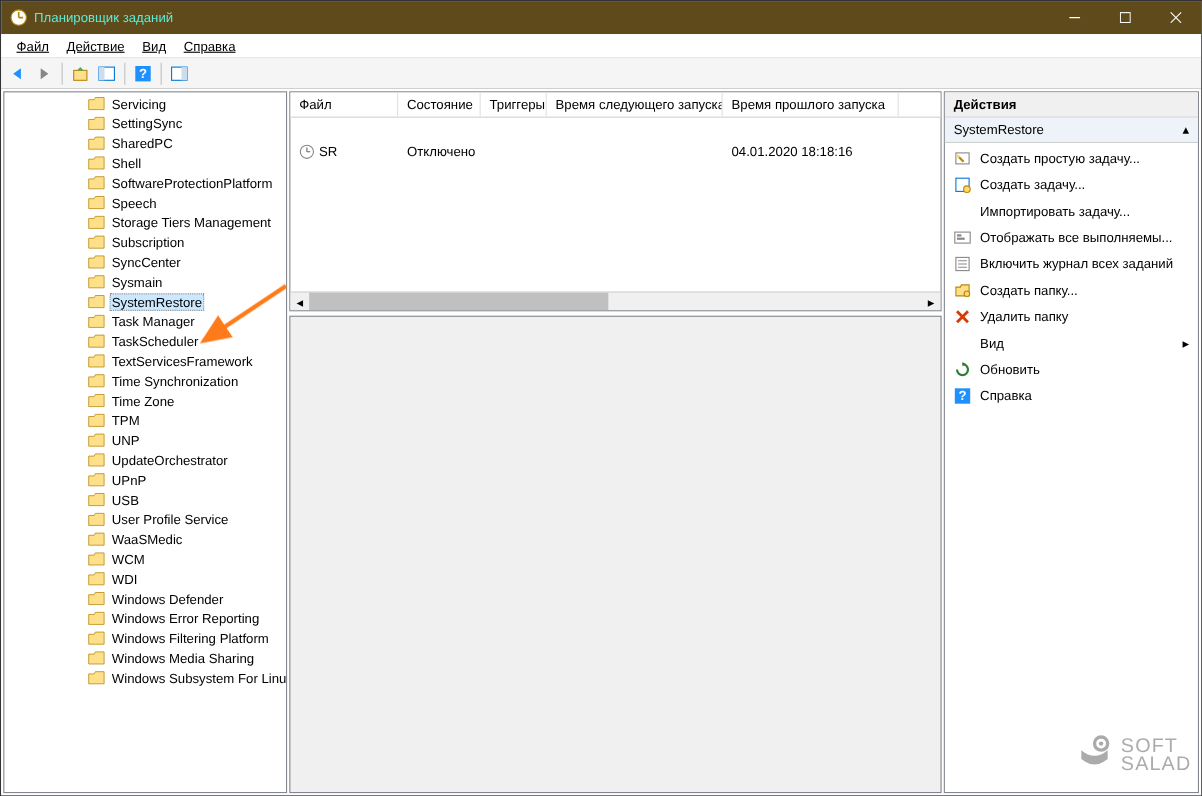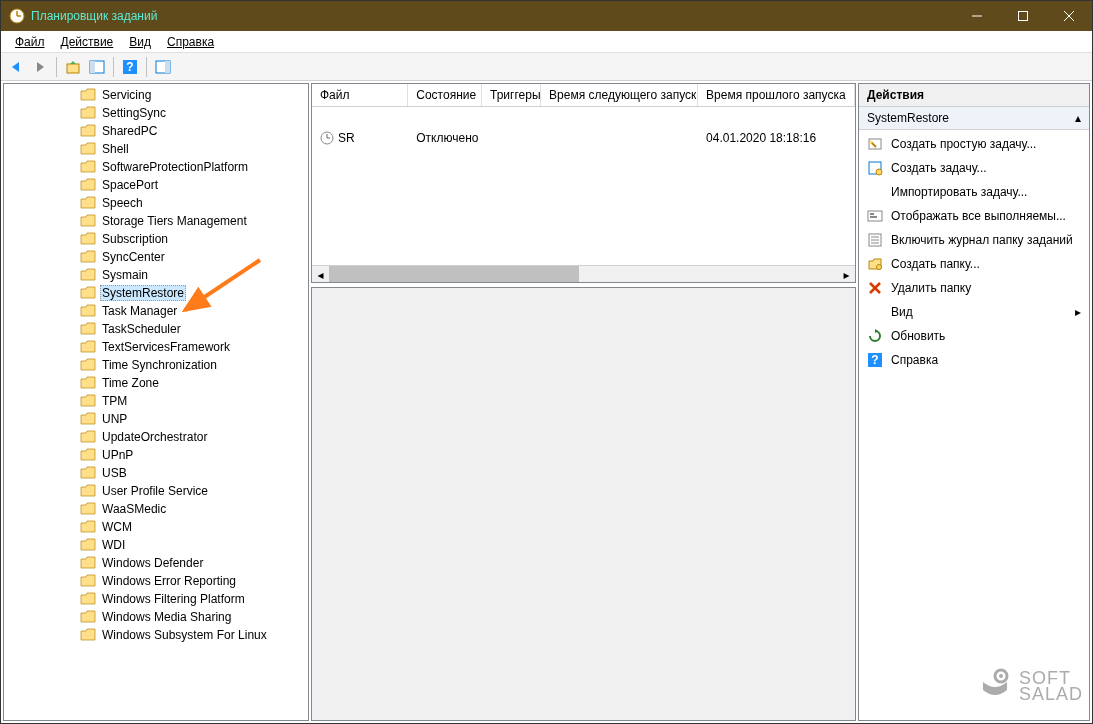--- a/index.html
+++ b/index.html
@@ -13,21 +13,21 @@
 .menubar { height: 22px; background: #fff; display: flex; align-items: center; padding: 0 6px; border-bottom: 1px solid #e0e0e0; }
 .menubar .menu-item { padding: 2px 8px; text-decoration: underline; text-decoration-color: transparent; }
 .menubar .menu-item .ul { text-decoration: underline; }
 
 .toolbar { height: 28px; background: #f5f5f5; display: flex; align-items: center; padding: 0 4px; border-bottom: 1px solid #d0d0d0; gap: 2px; }
 .toolbar .tbtn { width: 22px; height: 22px; display: flex; align-items: center; justify-content: center; border: 1px solid transparent; }
 .toolbar .sep { width: 1px; height: 20px; background: #c0c0c0; margin: 0 3px; }
 
 .content { display: flex; height: calc(724px - 30px - 22px - 28px - 2px); background: #fff; padding: 2px; gap: 2px; }
 .panel { border: 1px solid #828790; background: #fff; }
-.tree-panel { width: 306px; flex-shrink: 0; overflow: auto; text-align: right; }
+.tree-panel { width: 258px; flex-shrink: 0; overflow: auto; text-align: right; }
 .tree { padding: 2px 0; }
 .tree-item { display: flex; align-items: center; height: 18px; padding-left: 76px; white-space: nowrap; cursor: default; gap: 4px; }
 .tree-item.selected .label-text { background: #cce8ff; border: 1px dotted #999; padding: 0 1px; }
 .tree-item .label-text { padding: 0 2px; }
 .folder-icon { width: 16px; height: 14px; flex-shrink: 0; }
 
 .center-panel { flex: 1; display: flex; flex-direction: column; min-width: 0; }
 .task-list { height: 200px; border: 1px solid #828790; overflow: hidden; display: flex; flex-direction: column; }
 .task-header { display: flex; background: #fff; border-bottom: 1px solid #d0d0d0; }
 .task-header .th { padding: 4px 8px; border-right: 1px solid #e0e0e0; font-size: 12px; white-space: nowrap; overflow: hidden; }
@@ -175,26 +175,20 @@
             <svg class="folder-icon" width="16" height="14" viewBox="0 0 16 14">
               <path d="M1 3 L6 3 L7 1 L15 1 L15 12 L1 12 Z" fill="#ffe08a" stroke="#b8860b" stroke-width="0.7"></path>
             </svg>
             <span class="label-text">Shell</span>
           </div>
           <div class="tree-item">
             <svg class="folder-icon" width="16" height="14" viewBox="0 0 16 14">
               <path d="M1 3 L6 3 L7 1 L15 1 L15 12 L1 12 Z" fill="#ffe08a" stroke="#b8860b" stroke-width="0.7"></path>
             </svg>
             <span class="label-text">SoftwareProtectionPlatform</span>
-          </div>
-          <div class="tree-item">
-            <svg class="folder-icon" width="16" height="14" viewBox="0 0 16 14">
-              <path d="M1 3 L6 3 L7 1 L15 1 L15 12 L1 12 Z" fill="#ffe08a" stroke="#b8860b" stroke-width="0.7"></path>
-            </svg>
-            <span class="label-text">SpacePort</span>
           </div>
           <div class="tree-item">
             <svg class="folder-icon" width="16" height="14" viewBox="0 0 16 14">
               <path d="M1 3 L6 3 L7 1 L15 1 L15 12 L1 12 Z" fill="#ffe08a" stroke="#b8860b" stroke-width="0.7"></path>
             </svg>
             <span class="label-text">Speech</span>
           </div>
           <div class="tree-item">
             <svg class="folder-icon" width="16" height="14" viewBox="0 0 16 14">
               <path d="M1 3 L6 3 L7 1 L15 1 L15 12 L1 12 Z" fill="#ffe08a" stroke="#b8860b" stroke-width="0.7"></path>
@@ -421,21 +415,21 @@
         </div>
         <div class="action-item">
           <span class="action-icon">
             <svg width="16" height="16">
               <rect x="2" y="2" width="12" height="12" fill="#fff" stroke="#888"></rect>
               <line x1="4" y1="5" x2="12" y2="5" stroke="#888"></line>
               <line x1="4" y1="8" x2="12" y2="8" stroke="#888"></line>
               <line x1="4" y1="11" x2="12" y2="11" stroke="#888"></line>
             </svg>
           </span>
-          <span>Включить журнал папку заданий</span>
+          <span>Включить журнал всех заданий</span>
         </div>
         <div class="action-item">
           <span class="action-icon">
             <svg width="16" height="16">
               <path d="M2 5 L6 5 L7 3 L14 3 L14 13 L2 13 Z" fill="#ffe08a" stroke="#b8860b"></path>
               <circle cx="12" cy="11" r="2.5" fill="#ffd966" stroke="#b8860b"></circle>
             </svg>
           </span>
           <span>Создать папку...</span>
         </div>

